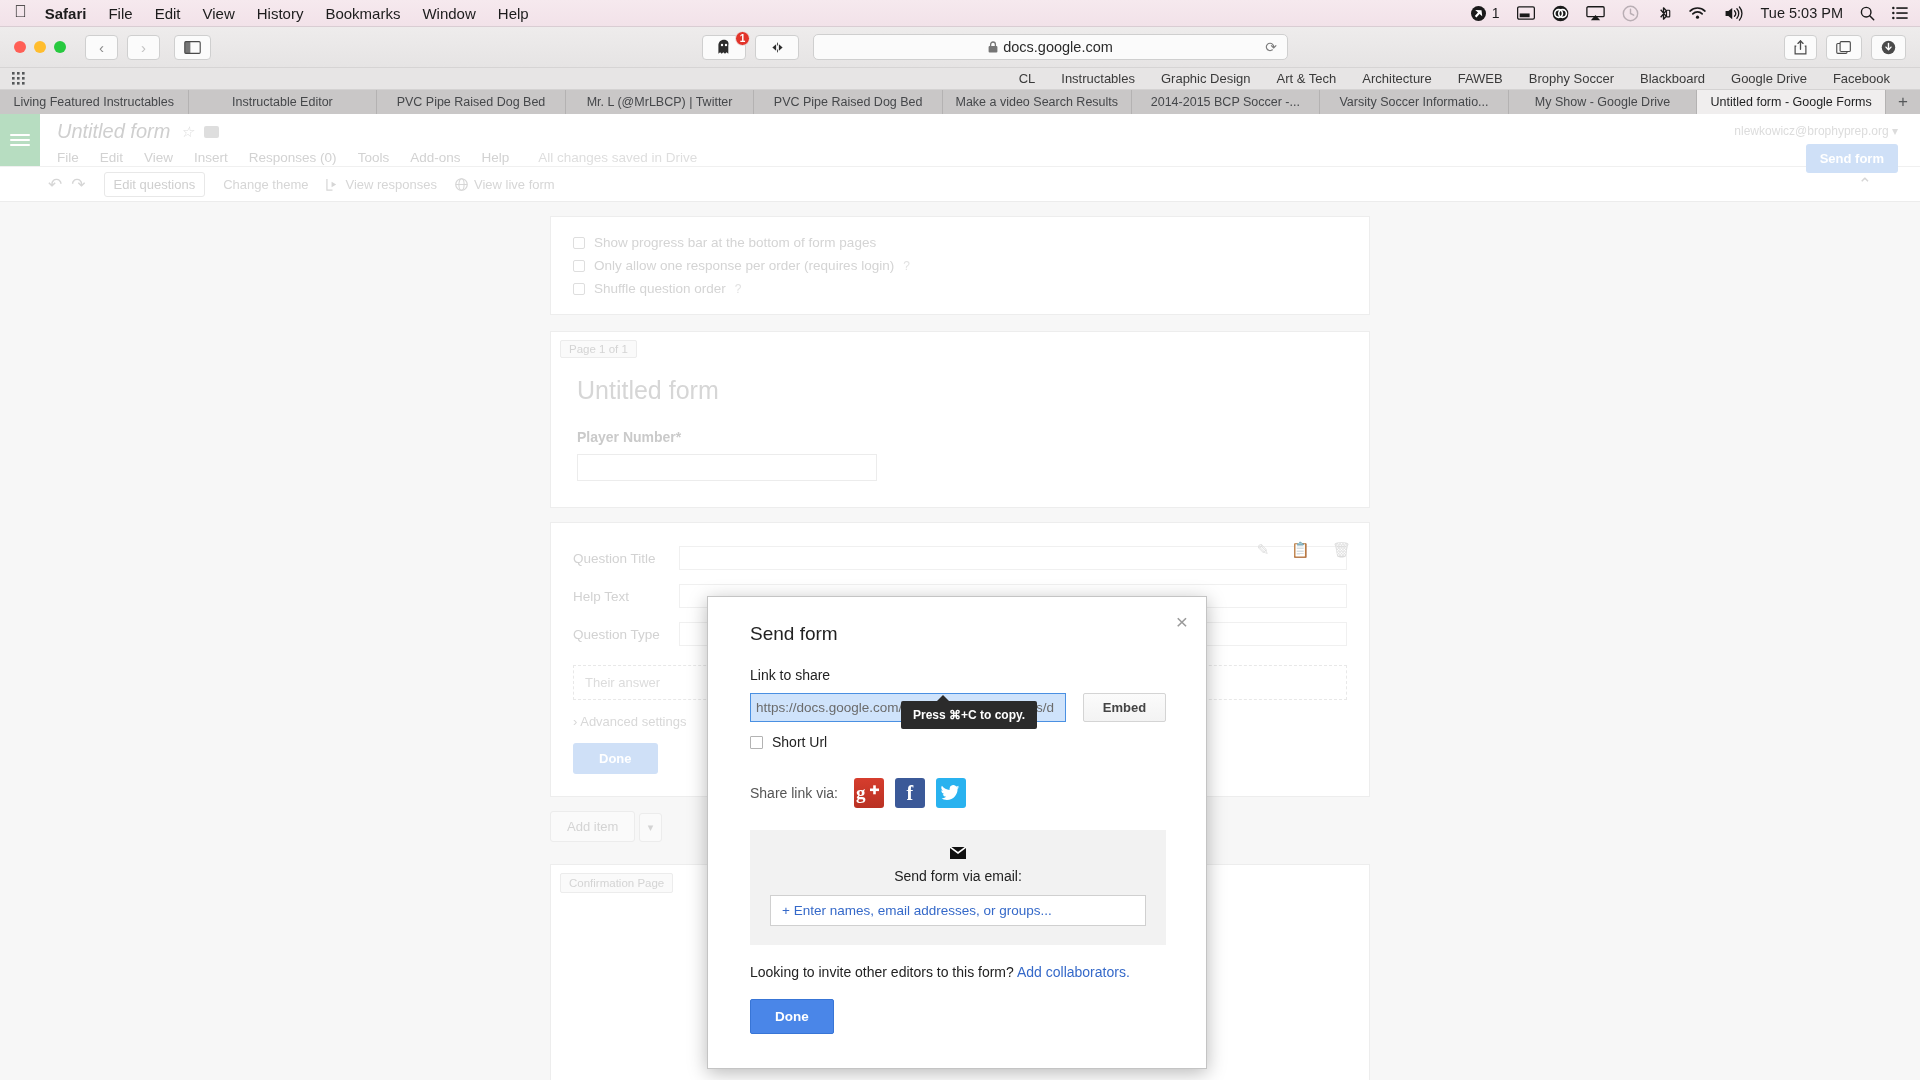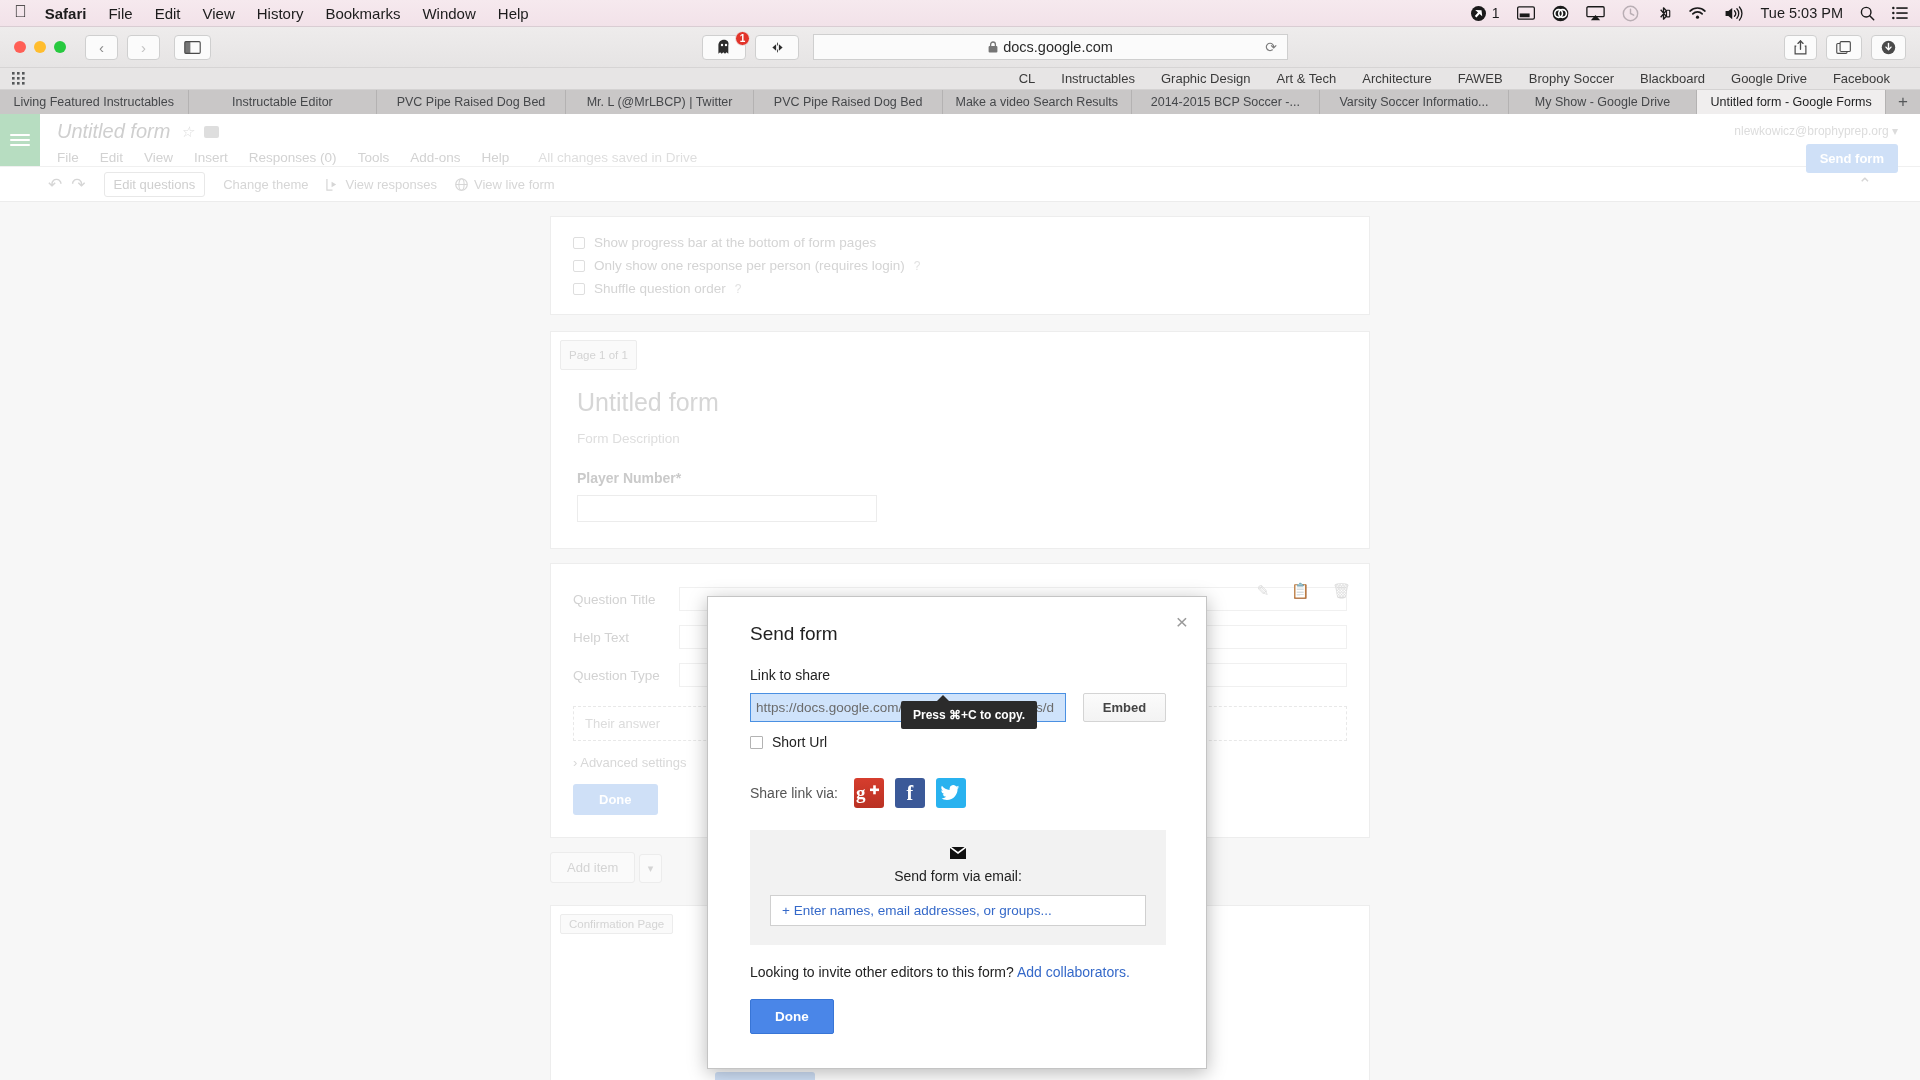--- a/index.html
+++ b/index.html
@@ -43,21 +43,21 @@
   .l-red{background:#ff5f56;} .l-yel{background:#ffbd2e;} .l-grn{background:#27c93f;}
   .tbtn {
     height:25px; min-width:33px; padding:0 9px;
     background:#fbfbfb; border:1px solid #cfcfcf; border-radius:4px;
     display:flex;align-items:center;justify-content:center;
     color:#8a8a8a; font-size:15px; position:relative;
   }
   .tbtn.dim { color:#c2c2c2; }
   .urlbar {
     flex:1; height:26px; background:#fbfbfb;
-    border:1px solid #cfcfcf; border-radius:0;
+    border:1px solid #cfcfcf; border-radius:5px;
     display:flex;align-items:center;justify-content:center;
     position:relative; font-size:14.5px; color:#2b2b2b;
     margin:0 5px;
   }
   .urlbar .lock { margin-right:5px; font-size:12px; color:#6b6b6b; }
   .urlbar .reload { position:absolute; right:10px; color:#7d7d7d; font-size:14px;}
   .badge {
     position:absolute; top:-5px; right:-5px;
     background:#e2342a; color:#fff; border-radius:50%;
     width:15px;height:15px; font-size:10px;
@@ -122,21 +122,21 @@
   .cbx { width:12px;height:12px;border:1px solid #dedede; border-radius:2px; display:inline-block; background:#fff;}
   .cbx.checked { border-color:#d8d8d8; color:#d2d2d2; font-size:11px; text-align:center; line-height:11px;}
   .qmark { color:#e2e2e2; font-size:12px;}
 
   .card {
     width:820px; margin:16px auto 0 auto; background:#fff;
     border:1px solid #ededed; position:relative; padding:0 0 26px 0;
   }
   .page-chip {
     display:inline-block; margin:8px 0 0 9px; font-size:11.5px; color:#d4d4d4;
-    border:1px solid #ececec; border-radius:2px; padding:8px 8px; background:#fafafa;
+    border:1px solid #ececec; border-radius:2px; padding:2px 8px; background:#fafafa;
   }
   .ftitle { font-size:25px; color:#d6d6d6; padding:18px 0 0 26px; }
   .fdesc { font-size:13.5px; color:#dedede; padding:14px 0 0 26px;}
   .qlabel { font-size:14px; color:#c9c9c9; font-weight:bold; padding:24px 0 0 26px;}
   .qinput { margin:9px 0 0 26px; width:300px; height:27px; border:1px solid #ececec;}
 
   .qcard {
     width:820px; margin:14px auto 0 auto; background:#fff;
     border:1px solid #ededed; padding:16px 22px 22px 22px; position:relative;
   }
@@ -480,34 +480,33 @@
 
     <div id="canvas">
 
       <div class="opts">
         <div class="optrow">
           <span class="cbx"></span>
           <span>Show progress bar at the bottom of form pages</span>
         </div>
         <div class="optrow">
           <span class="cbx"></span>
-          <span>Only show one response per person (requires login)</span>
+          <span>Only allow one response per order (requires login)</span>
           <span class="qmark">?</span>
         </div>
         <div class="optrow">
           <span class="cbx"></span>
           <span>Shuffle question order</span>
           <span class="qmark">?</span>
         </div>
       </div>
 
       <div class="card">
         <span class="page-chip">Page 1 of 1</span>
         <div class="ftitle">Untitled form</div>
-        <div class="fdesc">Form Description</div>
         <div class="qlabel">Player Number*</div>
         <div class="qinput"></div>
       </div>
 
       <div class="qcard">
         <div class="qicons">
           <span>✎</span>
           <span>📋</span>
           <span>🗑</span>
         </div>

